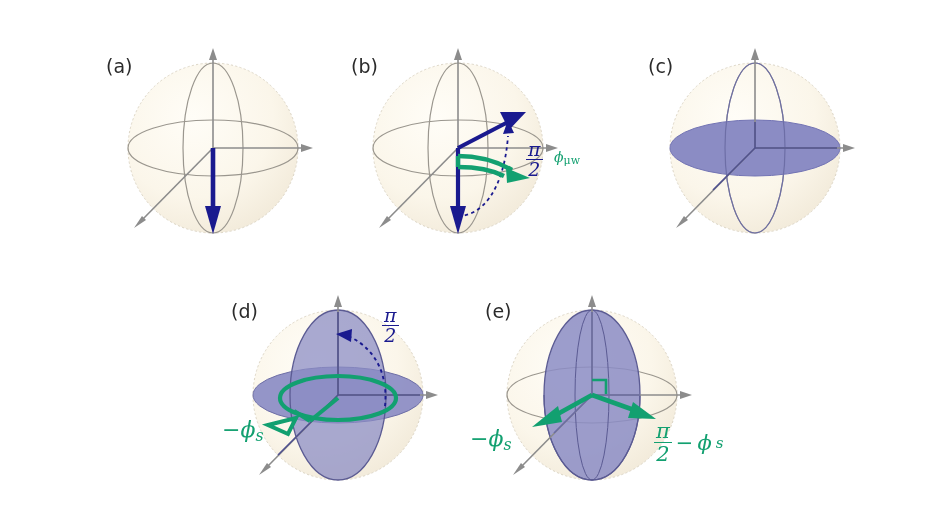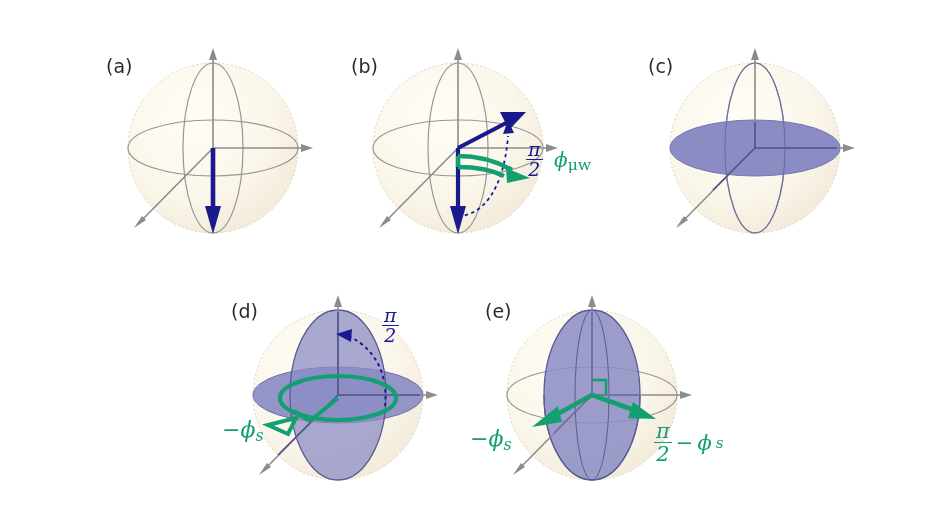--- a/index.html
+++ b/index.html
@@ -97,21 +97,21 @@
         <line x1="100" y1="118" x2="100" y2="129" stroke="#12a070" stroke-width="4.4"></line>
         <path d="M100,129 C120,129 134,132 146,138" fill="none" stroke="#12a070" stroke-width="4.4"></path>
       </g>
     </svg>
     <div class="mathlabel" style="left:168px;top:102px;color:#1a1a8f;font-size:19px;">
       <span class="frac">
         <span class="num">π</span>
         <span class="den">2</span>
       </span>
     </div>
-    <div class="mathlabel" style="left:196px;top:112px;color:#12a070;font-size:20px;">
+    <div class="mathlabel" style="left:196px;top:112px;color:#12a070;font-size:14px;">
       <span>ϕ</span><span class="subup">μw</span>
     </div>
   </div>
 
   <div class="panel" style="left:655px;top:38px;">
     <div class="panel-label" style="left:-7px;top:17px;">(c)</div>
     <svg class="sphere-svg" width="215" height="220" viewBox="0 0 215 220">
       <defs>
         <radialGradient id="gC" cx="38%" cy="32%" r="76%">
           <stop offset="0%" stop-color="#fffdf7"></stop>

